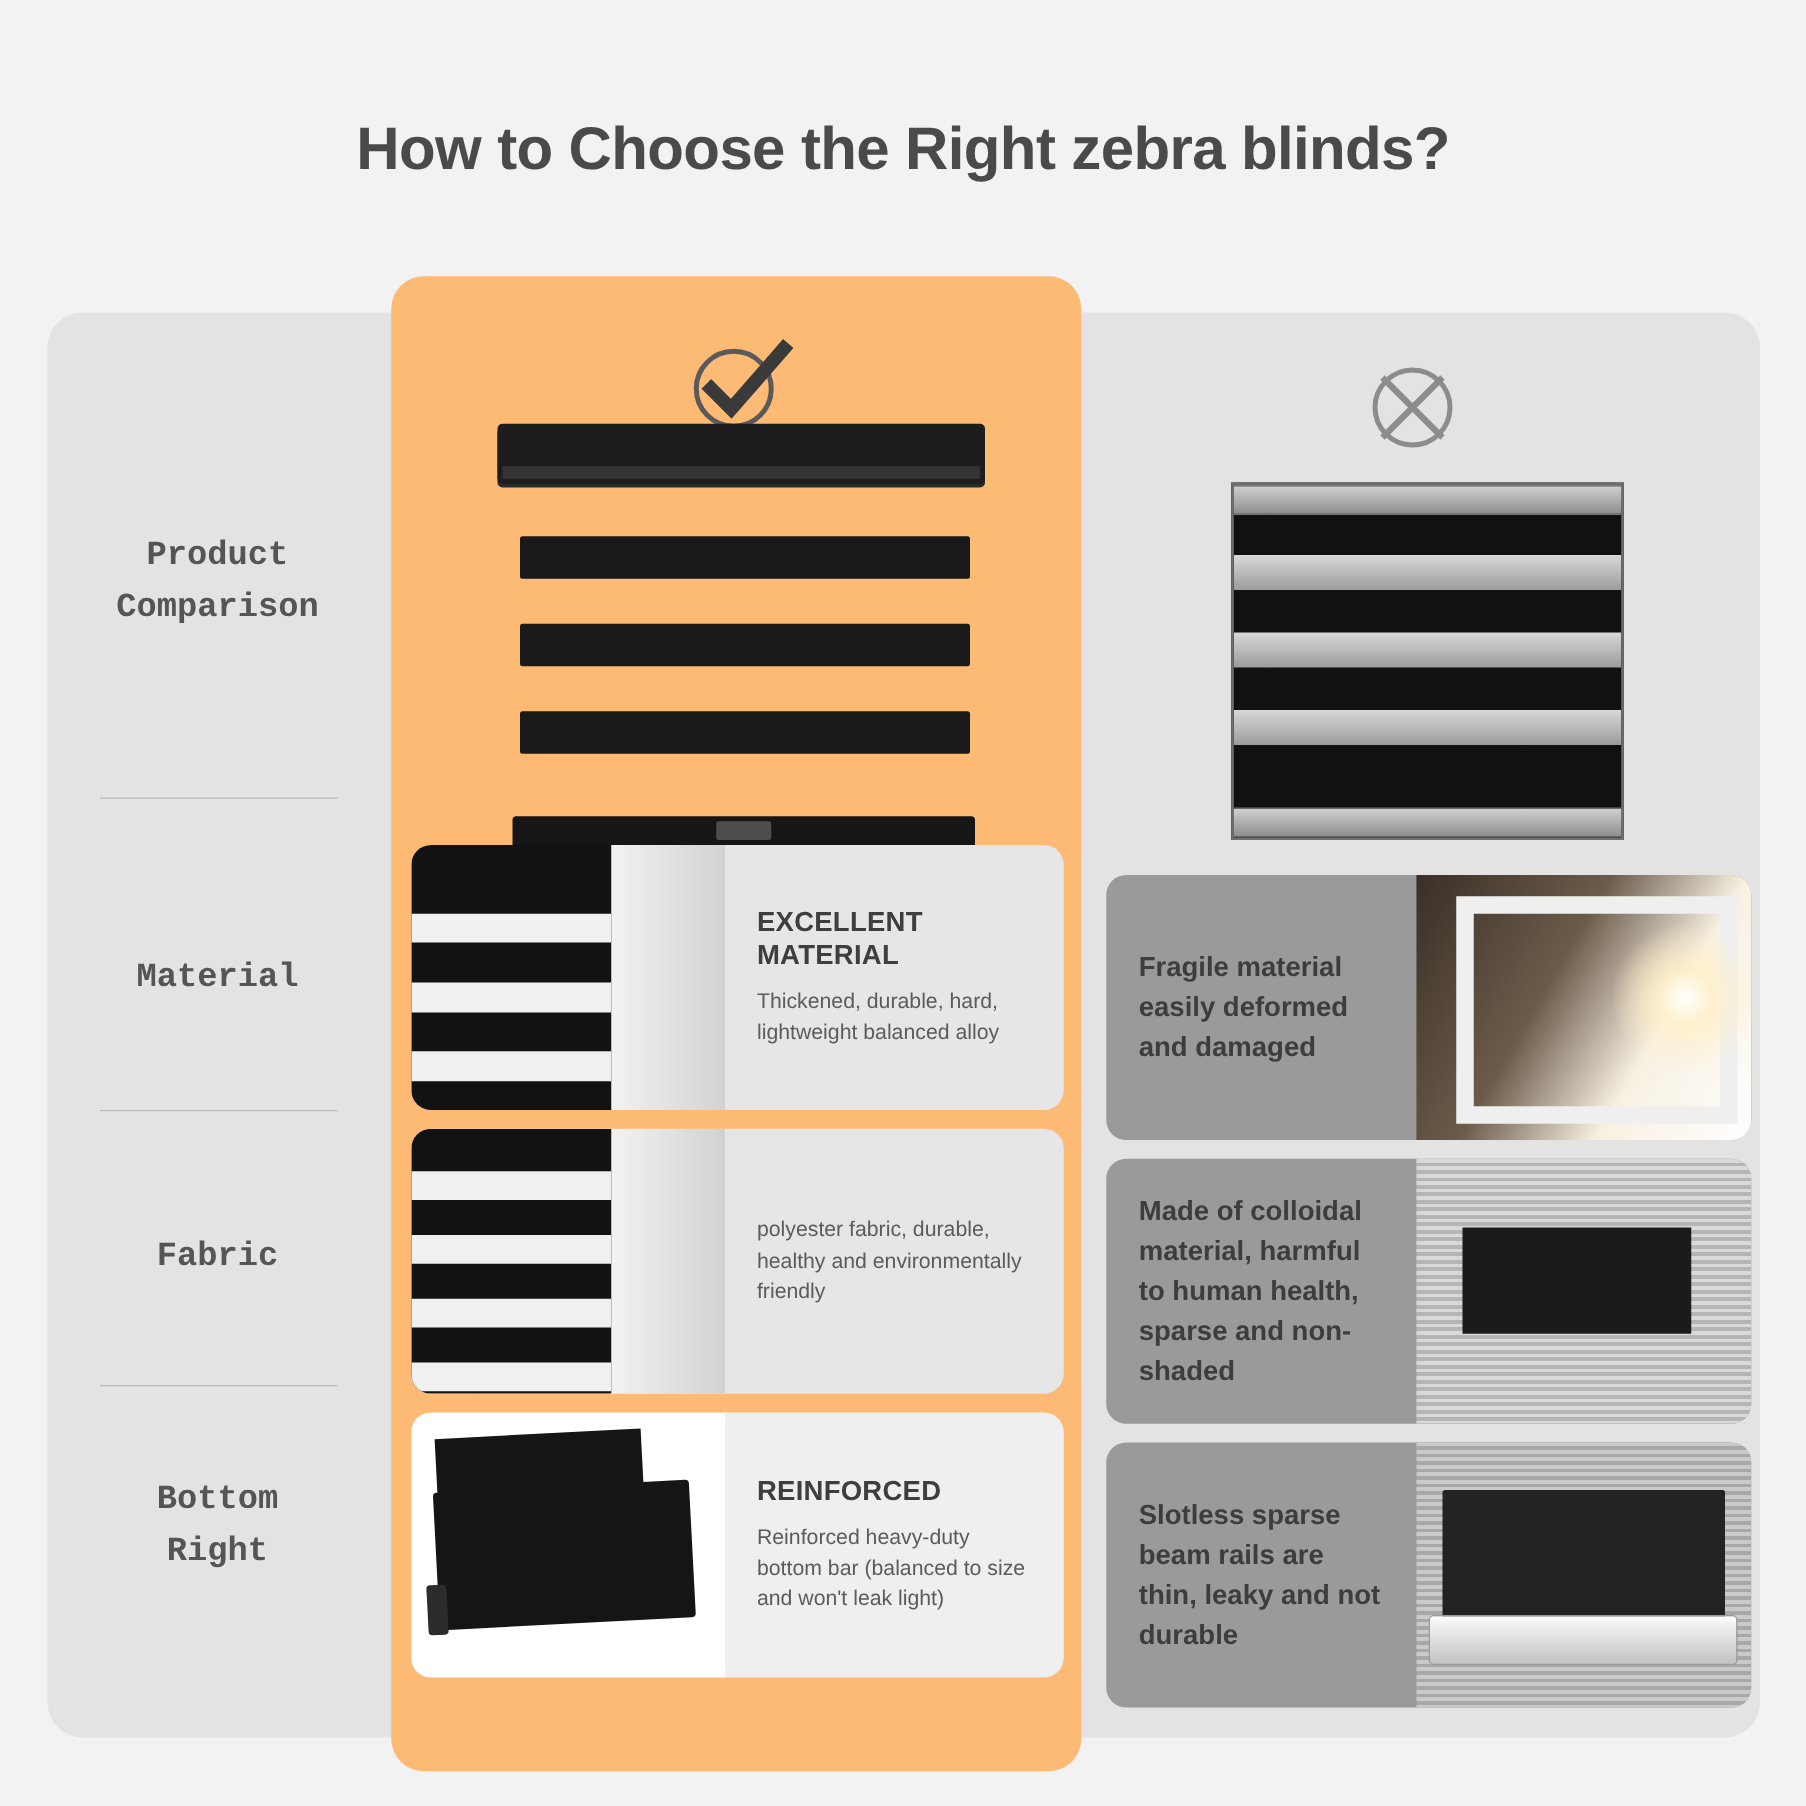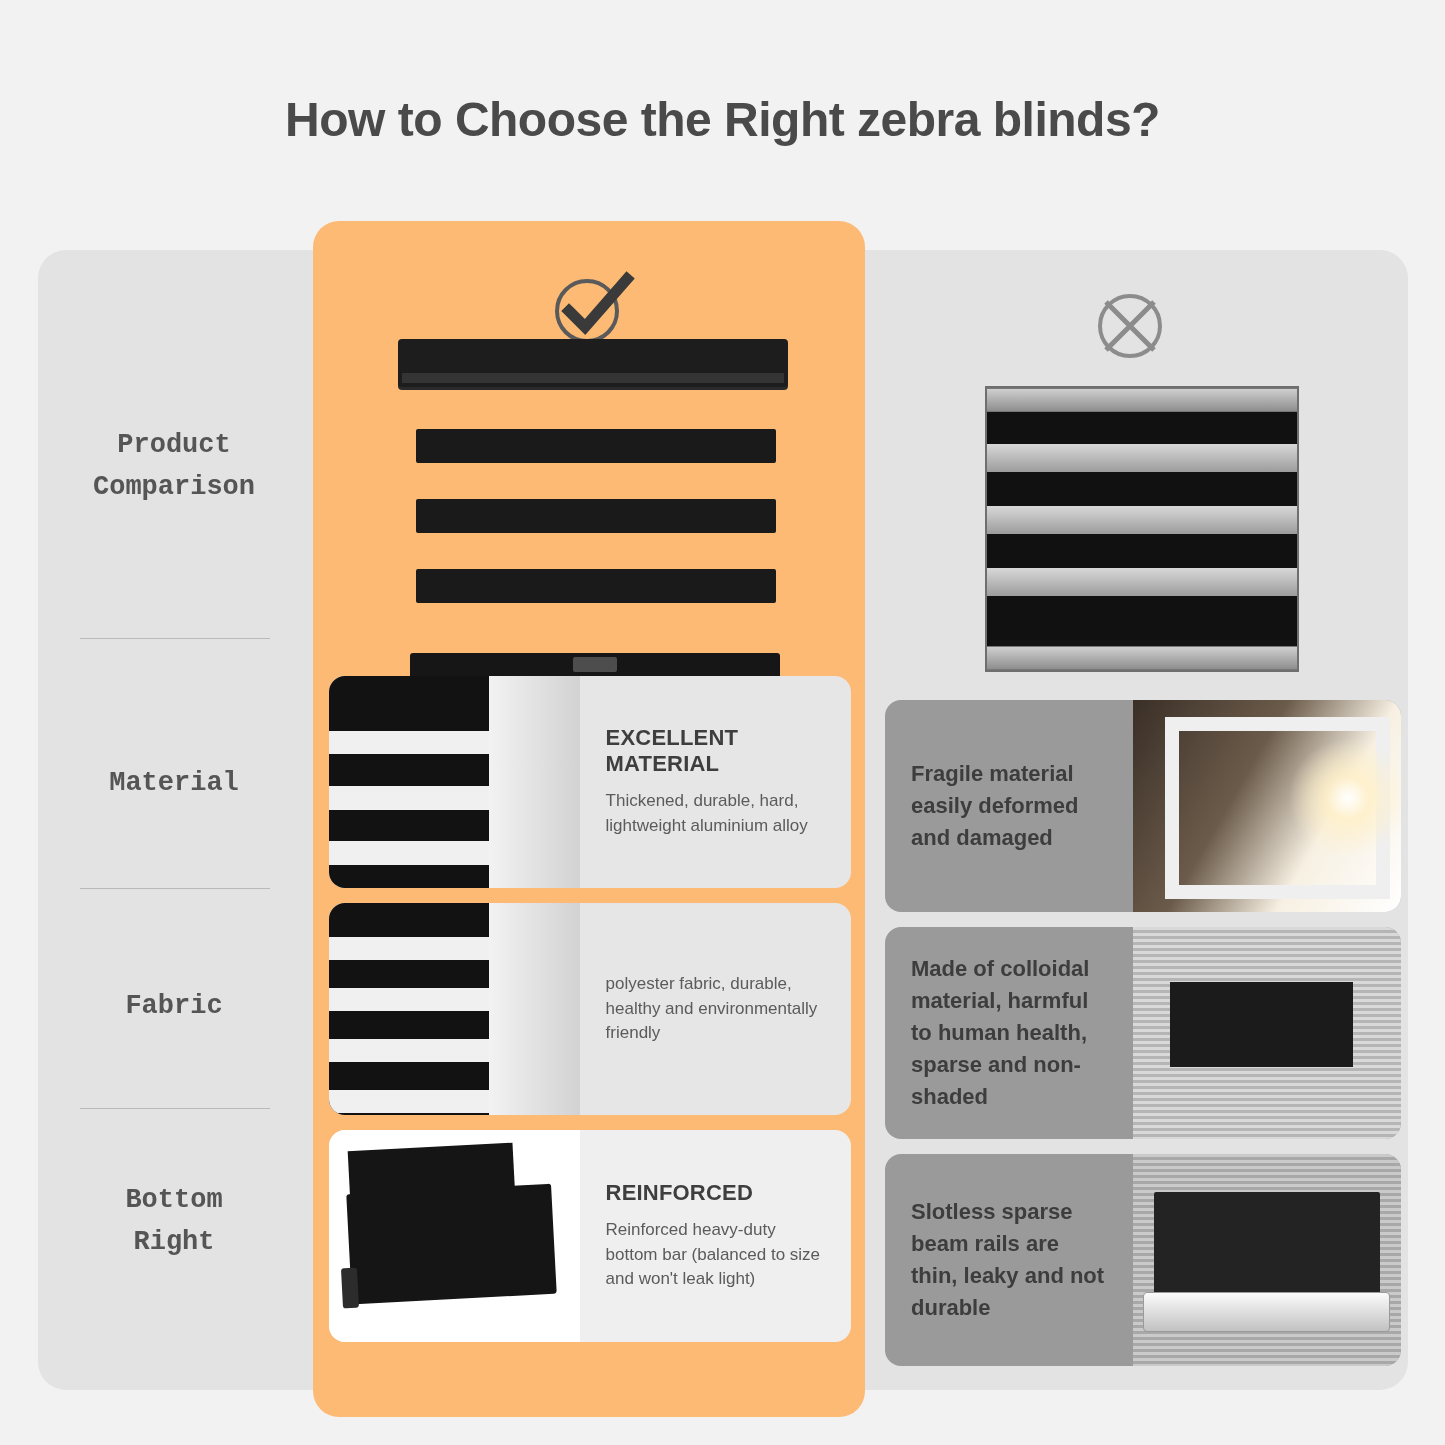--- a/index.html
+++ b/index.html
@@ -409,21 +409,21 @@
         <div class="frame"></div>
         <div class="zb">
           <span style="top:26%"></span>
           <span style="top:52%"></span>
           <span style="top:78%"></span>
         </div>
       </div>
     </div>
     <div class="card-text">
       <div class="card-title">EXCELLENT MATERIAL</div>
-      <div class="card-body">Thickened, durable, hard, lightweight aluminium alloy</div>
+      <div class="card-body">Thickened, durable, hard, lightweight balanced alloy</div>
     </div>
   </div>
 
   <div class="card card-good" style="left:16px; top:682px; width:522px; height:212px;">
     <div class="card-img">
       <div class="mini-blind">
         <div class="frame"></div>
         <div class="zb">
           <span style="top:16%"></span>
           <span style="top:40%"></span>

